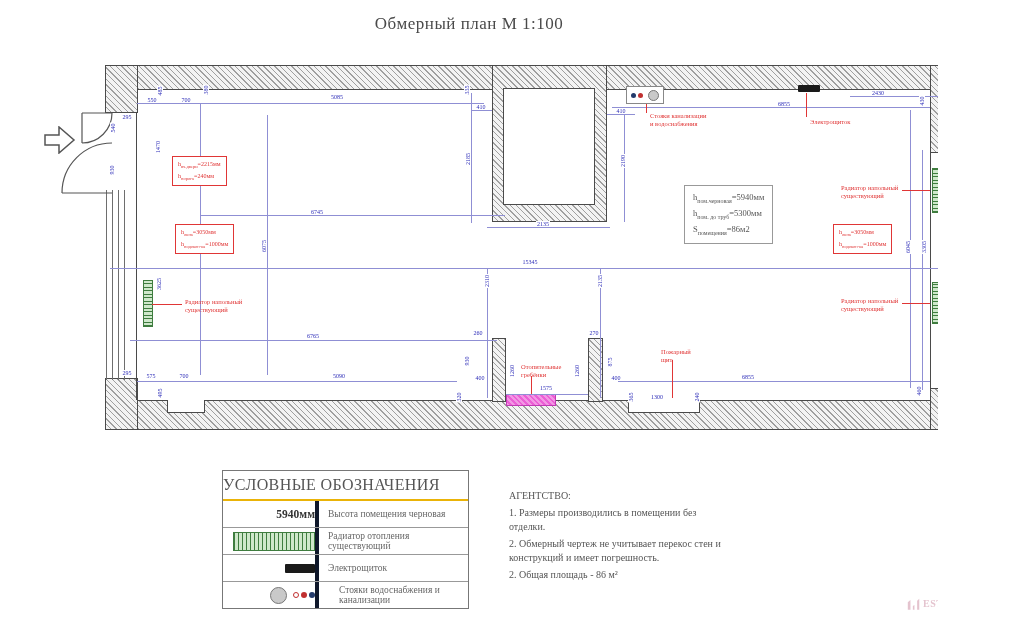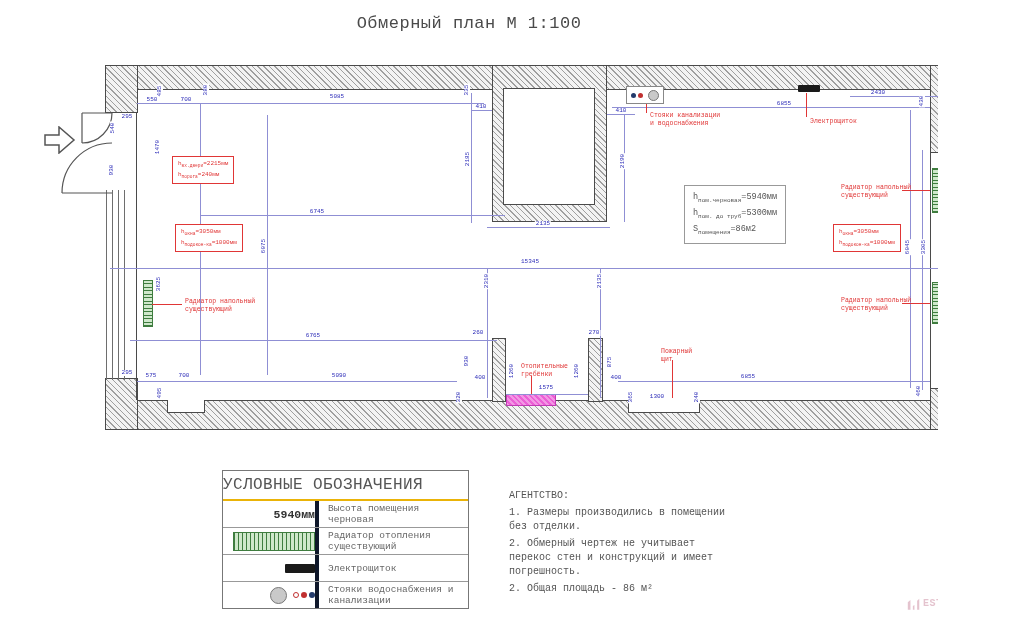--- a/index.html
+++ b/index.html
@@ -1,17 +1,17 @@
 <!DOCTYPE html>
 <html><head>
 <meta charset="utf-8">
 <style>
   html,body{margin:0;padding:0;background:#fff;}
   #page{position:relative;width:938px;height:630px;background:#fff;overflow:hidden;
-        font-family:Liberation Mono, monospace;}
+        font-family:Liberation Serif, serif;}
   #title{position:absolute;left:0;right:0;top:14px;text-align:center;
          font-size:17px;color:#4a4a4a;letter-spacing:.5px;}
   
   .hatch{position:absolute;background:repeating-linear-gradient(45deg,#f3f3f3 0 3px,#9f9f9f 3px 4px);
          border:1px solid #4a4a4a;box-sizing:border-box;}
   .white{position:absolute;background:#fff;border:1px solid #4a4a4a;box-sizing:border-box;}
   .notch{position:absolute;background:#fff;border:1px solid #4a4a4a;border-top:none;box-sizing:border-box;}
   .line{position:absolute;}
   .radiator{position:absolute;background:repeating-linear-gradient(0deg,#3f7d3f 0 1px,#cfe8cb 1px 3.5px);
             border:1px solid #3f7d3f;box-sizing:border-box;}
@@ -26,21 +26,21 @@
         padding:4px 8px;background:#fff;white-space:nowrap;}
   .rbox sub{font-size:4.5px;} .ibox sub{font-size:6px;}
   .mag{position:absolute;background:#ec5fd6;border:1px solid #c13ab4;box-sizing:border-box;
        background-image:repeating-linear-gradient(45deg,rgba(255,255,255,.35) 0 2px,transparent 2px 4px);}
   .blackbox{position:absolute;background:#1a1a1a;border-radius:1px;}
   
   #legend{position:absolute;left:222px;top:470px;width:245px;border:1px solid #777;background:#fff;}
   #legend .hd{border-bottom:2px solid #eab308;text-align:left;font-size:16px;color:#555;
               padding:5px 0;letter-spacing:.4px;}
   .lrow{display:flex;border-bottom:1px solid #999;height:26px;align-items:center;}
-  .lrow:last-child{border-bottom:none;}
+  .lrow:last-child{border-bottom:none;gap:11px;}
   .lrow .ic{width:96px;border-right:4px solid #0f172a;height:100%;display:flex;
             align-items:center;justify-content:flex-end;box-sizing:border-box;}
   .lrow .lb{flex:1;font-size:9.5px;color:#666;padding-left:9px;}
   .lsample{font-size:11.5px;font-weight:bold;color:#333;}
   .lrad{width:82px;height:19px;border:1px solid #3f7d3f;box-sizing:border-box;
         background:repeating-linear-gradient(90deg,#3f7d3f 0 1px,#cfe8cb 1px 4px);}
   .lel{width:30px;height:9px;background:#1a1a1a;border-radius:1px;}
   .dot{border-radius:50%;display:inline-block;}
   
   #notes{position:absolute;left:509px;top:489px;width:218px;font-size:10px;color:#555;line-height:1.4;}

